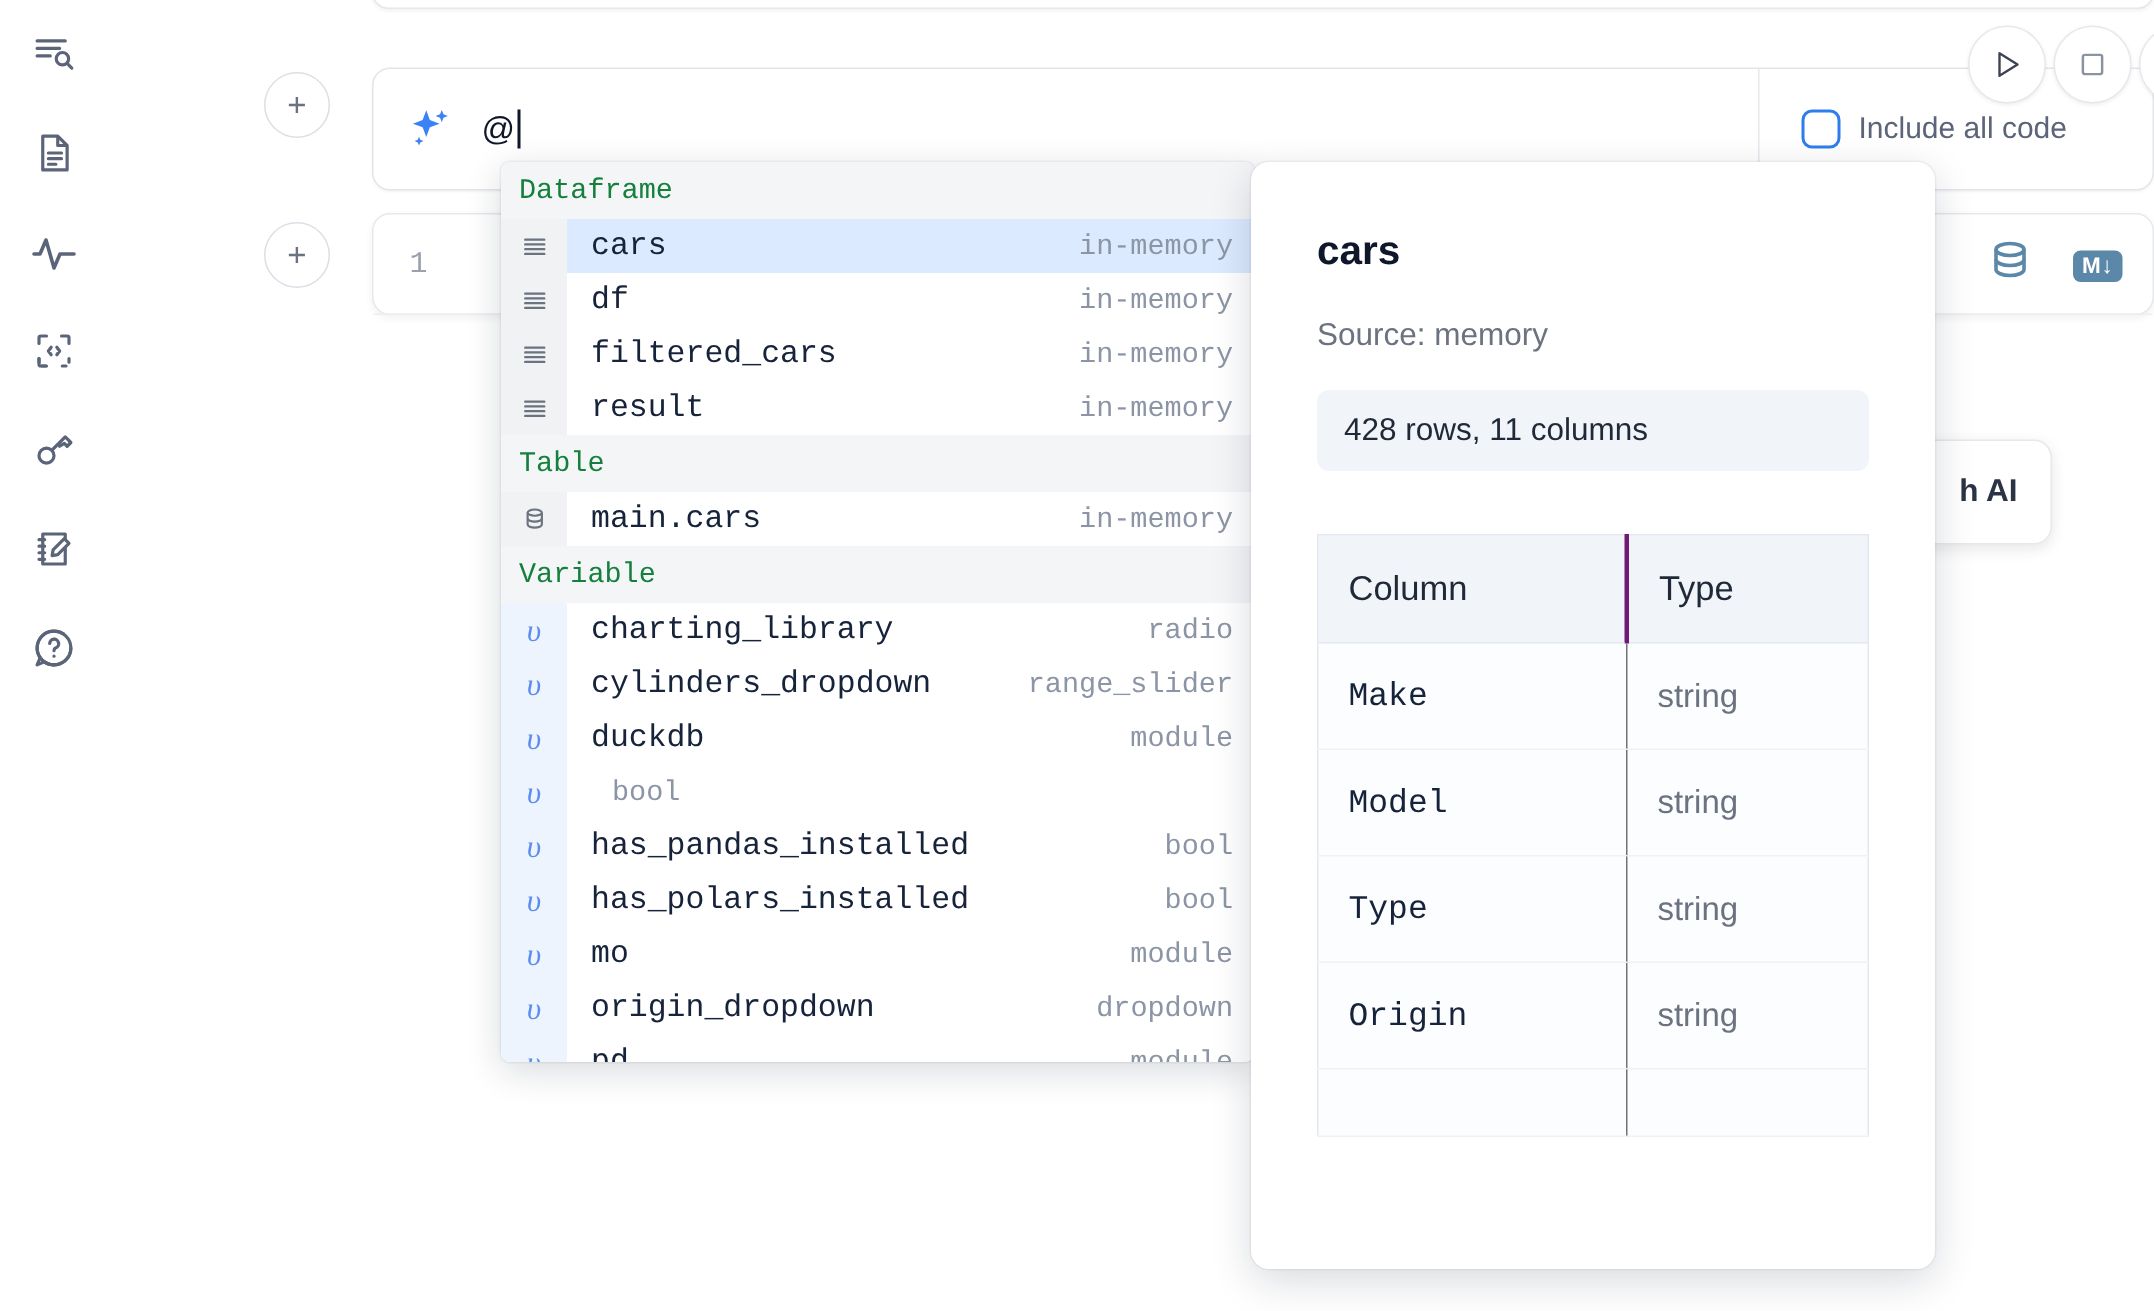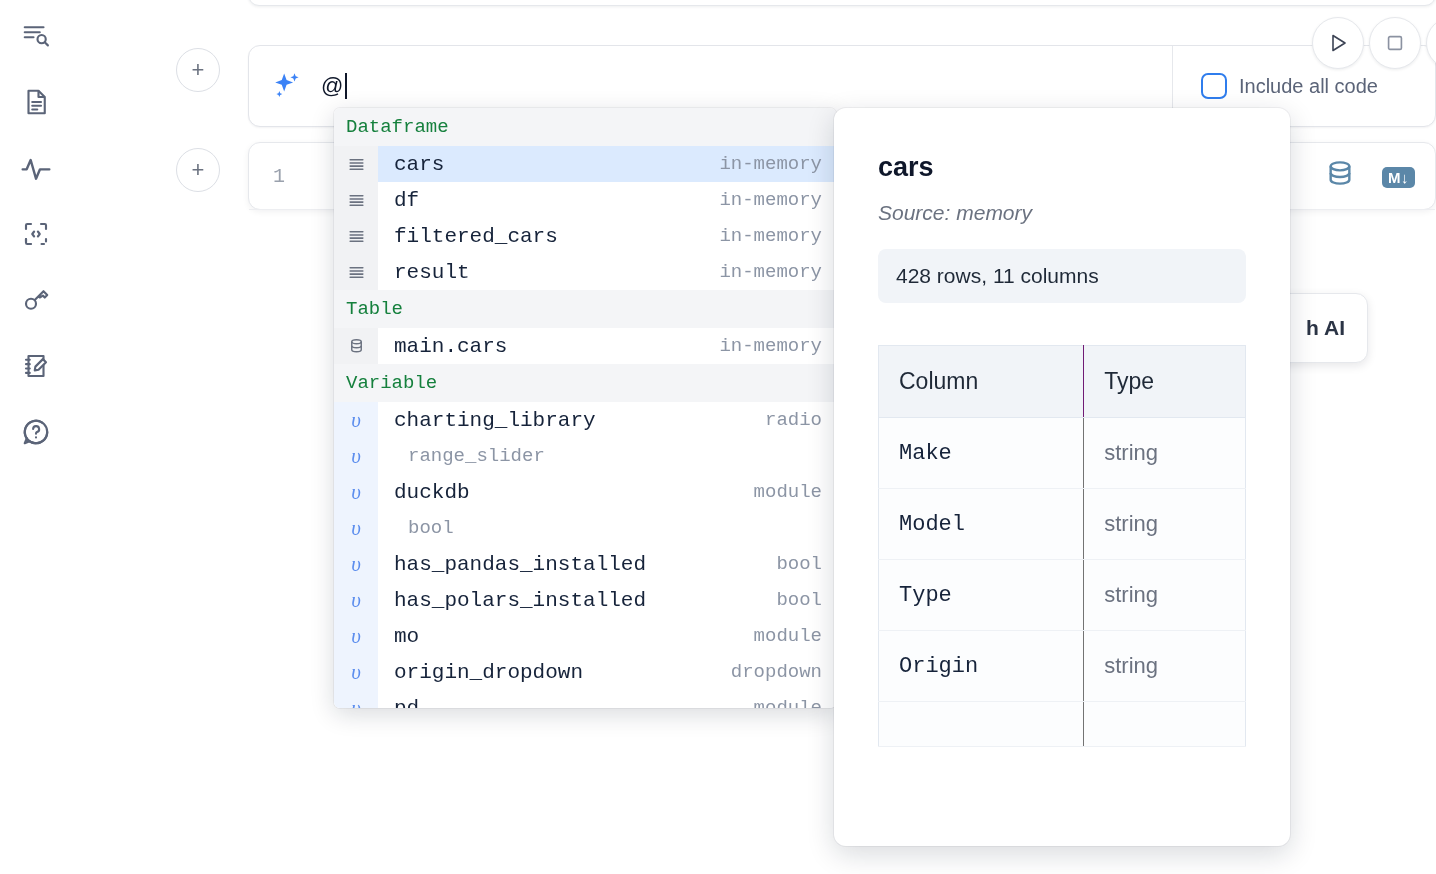--- a/index.html
+++ b/index.html
@@ -134,31 +134,31 @@
   .ac-meta  { font-size: 19px; color: #8c95a5; white-space: nowrap; padding-left: 14px; }
 
   
   .detail {
     position: absolute; left: 834px; top: 108px; width: 456px; height: 738px;
     background: #fff; border-radius: 12px;
     box-shadow: 0 8px 28px rgba(15,23,42,.16), 0 0 0 1px rgba(15,23,42,.05);
     padding: 44px 44px 0 44px; overflow: hidden;
   }
   .d-title { font-size: 27px; font-weight: 700; color: #0f172a; }
-  .d-source { margin-top: 18px; font-size: 21px; color: #6b7280; font-style: italic; }
+  .d-source { margin-top: 29px; font-size: 21px; color: #6b7280; }
   .d-shape {
     margin-top: 24px; background: #f1f4f8; border-radius: 8px;
     padding: 15px 18px; font-size: 21px; color: #1f2937;
   }
   .d-table { margin-top: 42px; width: 368px; border-collapse: collapse;
              border: 1px solid #e2e8f0; }
   .d-table th {
     background: #f1f4f8; text-align: left; padding: 22px 20px;
     font-size: 23px; font-weight: 400; color: #1f2937;
-    border-right: 1px solid #701a75; border-bottom: 1px solid #e2e8f0;
+    border-right: 3px solid #701a75; border-bottom: 1px solid #e2e8f0;
   }
   .d-table th:last-child { border-right: none; }
   .d-table td {
     padding: 22px 20px; font-size: 22px; border-bottom: 1px solid #eef1f5;
     border-right: 1px solid #737373; background: #fcfdfe;
   }
   .d-table td:last-child { border-right: none; }
   .d-col  { font-family: "Liberation Mono", monospace; color: #16233a; }
   .d-type { color: #6b7280; }
 </style>
@@ -354,20 +354,21 @@
       <div class="ac-item">
         <div class="ac-ico var">υ</div>
         <div class="ac-body">
           <span class="ac-label">charting_library</span>
           <span class="ac-meta">radio</span>
         </div>
       </div>
       <div class="ac-item">
         <div class="ac-ico var">υ</div>
         <div class="ac-body">
+          <span class="ac-label">cylinders_dropdown</span>
           <span class="ac-meta">range_slider</span>
         </div>
       </div>
       <div class="ac-item">
         <div class="ac-ico var">υ</div>
         <div class="ac-body">
           <span class="ac-label">duckdb</span>
           <span class="ac-meta">module</span>
         </div>
       </div>

